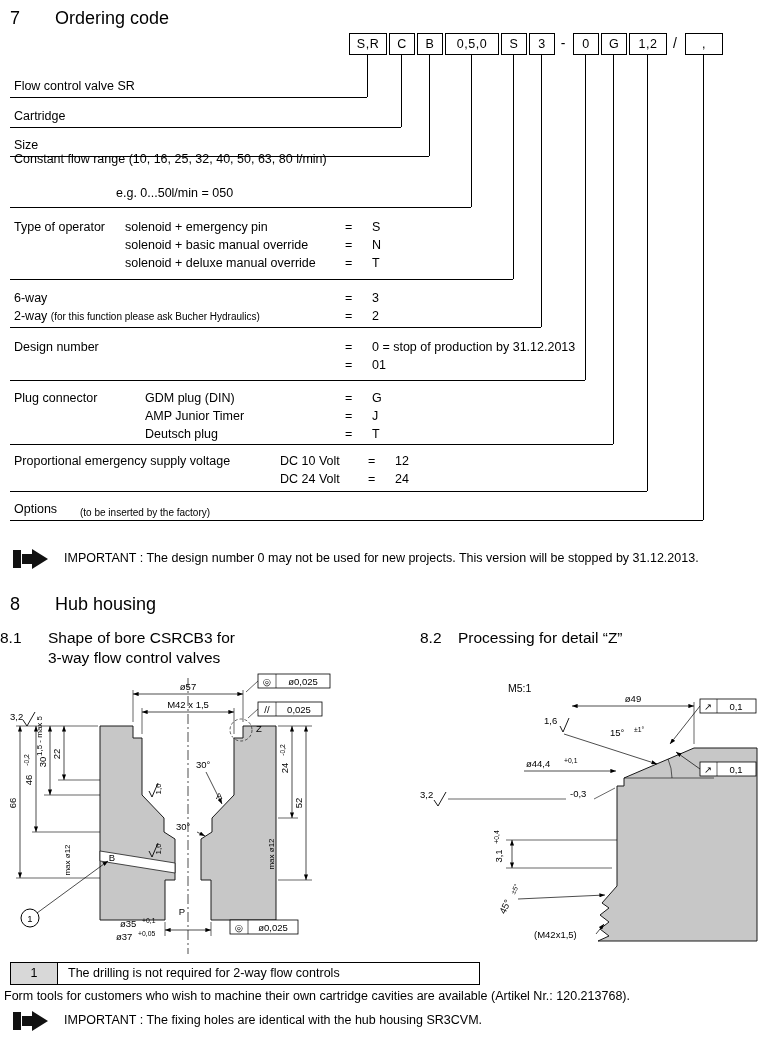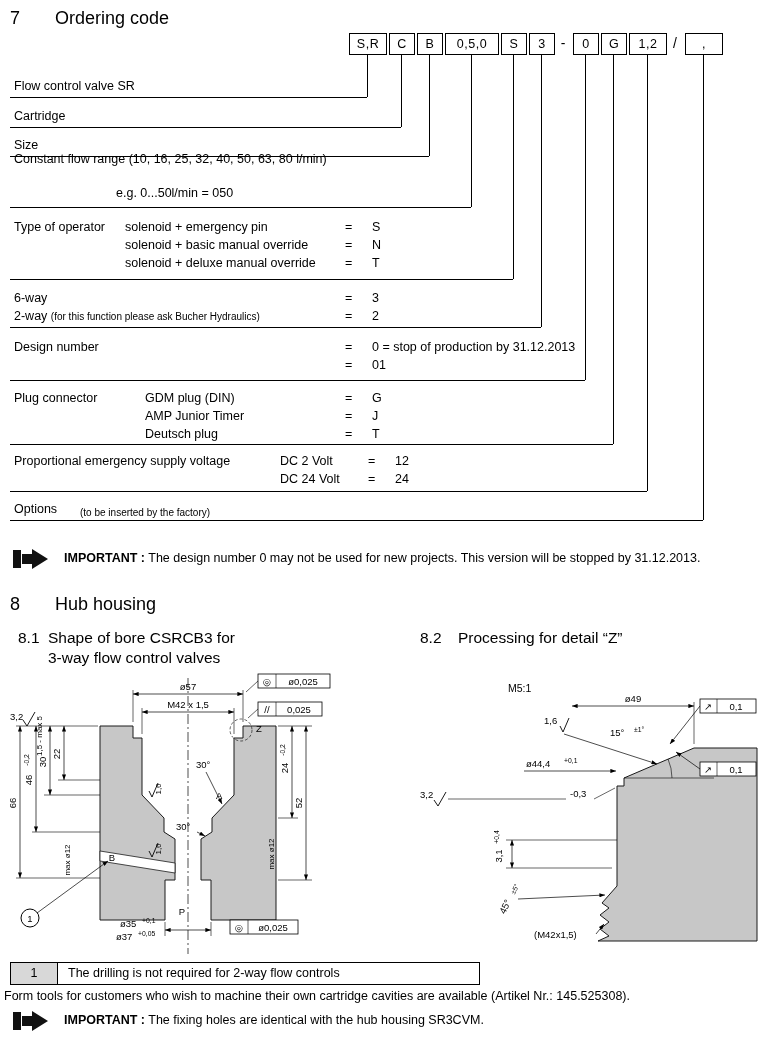--- a/index.html
+++ b/index.html
@@ -1,21 +1,21 @@
 <!DOCTYPE html>
 <html><head>
 <meta charset="utf-8">
 <style>
   html,body{margin:0;padding:0;background:#fff}
   .page{position:relative;width:773px;height:1047px;background:#fff;color:#000;
         font-family:"Liberation Sans",sans-serif;overflow:hidden}
   .abs{position:absolute}
   .t{position:absolute;font-size:12.5px;line-height:15px;white-space:nowrap}
   .small{font-size:10px}
-  .b{font-weight:bold}
+  .b{font-weight:normal}
   .h1{position:absolute;font-size:18px;line-height:20px;white-space:nowrap}
   .h2{position:absolute;font-size:15.5px;line-height:18px;white-space:nowrap}
   .cbox{position:absolute;top:33px;height:20px;border:1px solid #000;text-align:center;
         font-size:12.5px;line-height:20px;letter-spacing:.5px;background:#fff}
   .csep{position:absolute;top:33px;height:20px;text-align:center;font-size:14px;line-height:20px}
   .hline{position:absolute;height:0;border-top:1px solid #000}
   .vline{position:absolute;width:0;border-left:1px solid #000}
   .note-table{position:absolute;display:flex;border:1px solid #000;font-size:12.5px;background:#fff}
   .note-num{width:46px;background:#d8d8d8;border-right:1px solid #000;text-align:center;line-height:21px}
   .note-text{padding:0 10px;line-height:21px;white-space:nowrap}
@@ -112,21 +112,21 @@
   <div class="t" style="left:345px;top:391px">=</div>
   <div class="t" style="left:372px;top:391px">G</div>
   <div class="t" style="left:145px;top:409px">AMP Junior Timer</div>
   <div class="t" style="left:345px;top:409px">=</div>
   <div class="t" style="left:372px;top:409px">J</div>
   <div class="t" style="left:145px;top:427px">Deutsch plug</div>
   <div class="t" style="left:345px;top:427px">=</div>
   <div class="t" style="left:372px;top:427px">T</div>
 
   <div class="t" style="left:14px;top:454px">Proportional emergency supply voltage</div>
-  <div class="t" style="left:280px;top:454px">DC 2 Volt</div>
+  <div class="t" style="left:280px;top:454px">DC 10 Volt</div>
   <div class="t" style="left:368px;top:454px">=</div>
   <div class="t" style="left:395px;top:454px">12</div>
   <div class="t" style="left:280px;top:472px">DC 24 Volt</div>
   <div class="t" style="left:368px;top:472px">=</div>
   <div class="t" style="left:395px;top:472px">24</div>
 
   <div class="t" style="left:14px;top:502px">Options</div>
   <div class="t small" style="left:80px;top:505px">(to be inserted by the factory)</div>
 
   <div class="abs" style="left:12px;top:546px">
@@ -136,21 +136,21 @@
     </svg>
   </div>
   <div class="t" style="left:64px;top:551px">
     <span class="b">IMPORTANT :</span>
     <span>The design number 0 may not be used for new projects. This version will be stopped by 31.12.2013.</span>
   </div>
 
   <div class="h1" style="left:10px;top:594px">8</div>
   <div class="h1" style="left:55px;top:594px">Hub housing</div>
 
-  <div class="h2" style="left:18px;top:629px">8.1</div>
+  <div class="h2" style="left:0;top:629px">8.1</div>
   <div class="h2" style="left:48px;top:629px">Shape of bore CSRCB3 for</div>
   <div class="h2" style="left:48px;top:649px">3-way  flow control valves</div>
   <div class="h2" style="left:420px;top:629px">8.2</div>
   <div class="h2" style="left:458px;top:629px">Processing for detail “Z”</div>
 
   <svg class="abs" style="left:8px;top:668px" width="360" height="292" viewBox="0 0 360 292">
     <defs>
       <marker id="ae" markerWidth="9" markerHeight="6" refX="8" refY="3" orient="auto">
           <path d="M0,0L8,3L0,6Z"></path>
         </marker>
@@ -296,21 +296,21 @@
     <text x="96" y="240" text-anchor="middle" transform="rotate(-65 96 240)">45°</text>
     <text x="105" y="222" text-anchor="middle" transform="rotate(-65 105 222)" class="tol">±5°</text>
     <text x="122" y="270">(M42x1,5)</text>
   </svg>
 
   <div class="note-table" style="left:10px;top:962px;width:468px">
     <div class="note-num">1</div>
     <div class="note-text">The drilling is not required for 2-way flow controls</div>
   </div>
 
-  <div class="t" style="left:4px;top:989px">Form tools for customers who wish to machine their own cartridge cavities are available (Artikel Nr.: 145.525308).</div>
+  <div class="t" style="left:4px;top:989px">Form tools for customers who wish to machine their own cartridge cavities are available (Artikel Nr.: 120.213768).</div>
 
   <div class="abs" style="left:12px;top:1008px">
     <svg width="40" height="26" viewBox="0 0 40 26">
       <rect x="1" y="4" width="8" height="18" fill="#111"></rect>
       <path d="M10,8 h10 v-5 l16,10 -16,10 v-5 h-10 z" fill="#111"></path>
     </svg>
   </div>
   <div class="t" style="left:64px;top:1013px">
     <span class="b">IMPORTANT :</span>
     <span>The fixing holes are identical with the hub housing SR3CVM.</span>

